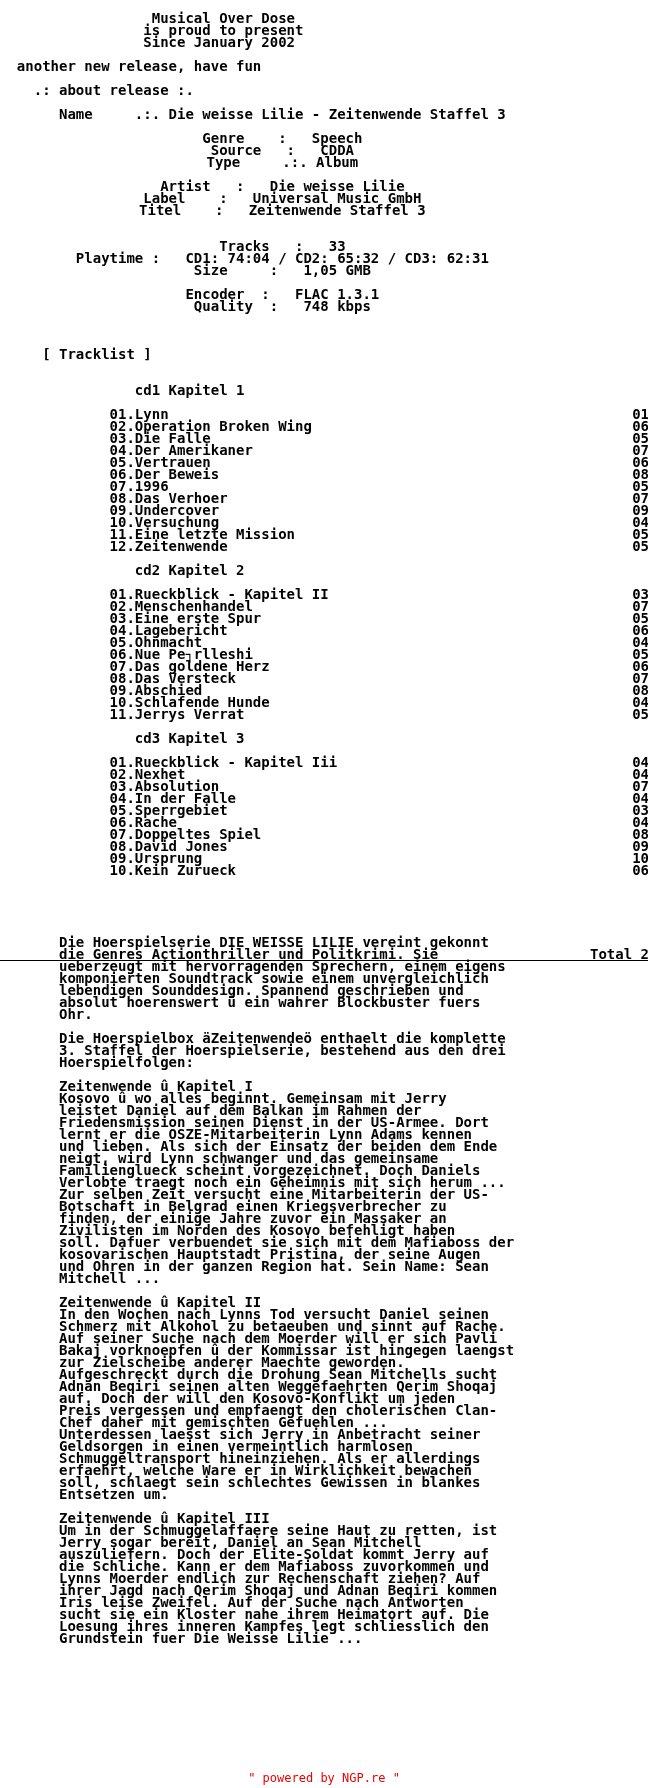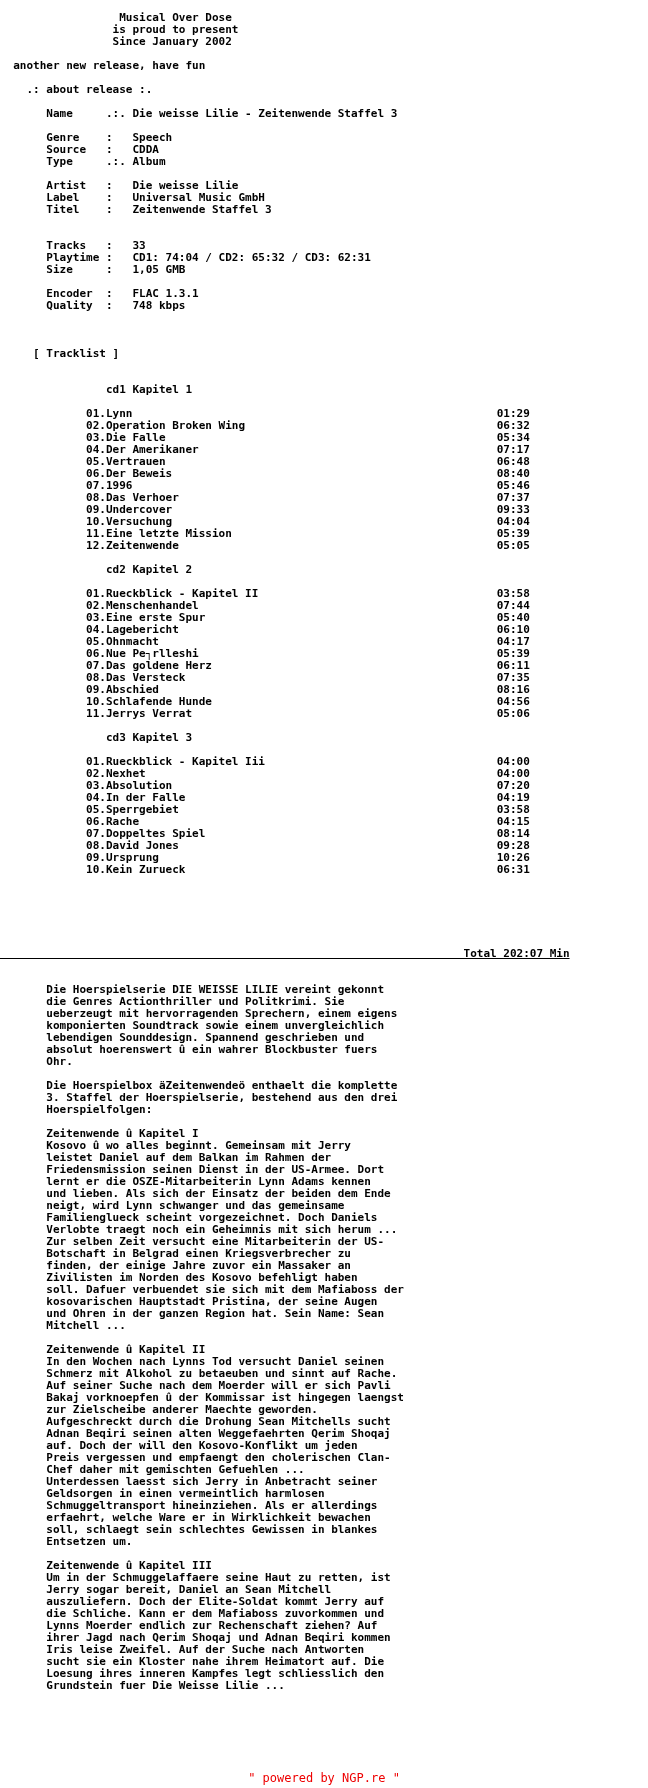--- a/index.html
+++ b/index.html
@@ -7,21 +7,21 @@
     width:648px;height:1788px;
     background:#ffffff;
     position:relative;
     overflow:hidden;
     font-family:"DejaVu Sans Mono",monospace;
   }
   .nfo{
     position:absolute;left:0;margin:0;
     font-family:"DejaVu Sans Mono",monospace;
     font-weight:bold;
-    font-size:11px;line-height:12px;
+    font-size:14px;line-height:12px;
     letter-spacing:0;
     white-space:pre;
     color:#000000;
     font-variant-ligatures:none;
   }
   .footer{
     position:absolute;left:0;top:1733px;width:648px;
     text-align:center;
     font-family:"DejaVu Sans Mono",monospace;
     font-weight:normal;
@@ -32,21 +32,21 @@
 </head>
 <body>
 
 <pre class="nfo" id="block-header" style="top: 12px;">                  Musical Over Dose
                  is proud to present
                  Since January 2002
 
   another new release, have fun
 
     .: about release :.</pre>
-<pre class="nfo" id="block-release" style="top: 108px;">       Name     .:. Die weisse Lilie - Zeitenwende Staffel 3
+<pre class="nfo" id="block-release" style="top: 108px; text-align: center;">       Name     .:. Die weisse Lilie - Zeitenwende Staffel 3
 
        Genre    :   Speech
        Source   :   CDDA
        Type     .:. Album
 
        Artist   :   Die weisse Lilie
        Label    :   Universal Music GmbH
        Titel    :   Zeitenwende Staffel 3
 
 
@@ -94,21 +94,21 @@
              02.Nexhet                                                     04:00
              03.Absolution                                                 07:20
              04.In der Falle                                               04:19
              05.Sperrgebiet                                                03:58
              06.Rache                                                      04:15
              07.Doppeltes Spiel                                            08:14
              08.David Jones                                                09:28
              09.Ursprung                                                   10:26
              10.Kein Zurueck                                               06:31</pre>
 <pre class="nfo" id="block-total" style="top: 948px; text-decoration: underline;">                                                                      Total 202:07 Min</pre>
-<pre class="nfo" id="block-description" style="top: 984px;">       Die Hoerspielserie DIE WEISSE LILIE vereint gekonnt
+<pre class="nfo" id="block-description" style="top: 936px;">       Die Hoerspielserie DIE WEISSE LILIE vereint gekonnt
        die Genres Actionthriller und Politkrimi. Sie
        ueberzeugt mit hervorragenden Sprechern, einem eigens
        komponierten Soundtrack sowie einem unvergleichlich
        lebendigen Sounddesign. Spannend geschrieben und
        absolut hoerenswert û ein wahrer Blockbuster fuers
        Ohr.
 
        Die Hoerspielbox äZeitenwendeö enthaelt die komplette
        3. Staffel der Hoerspielserie, bestehend aus den drei
        Hoerspielfolgen:

